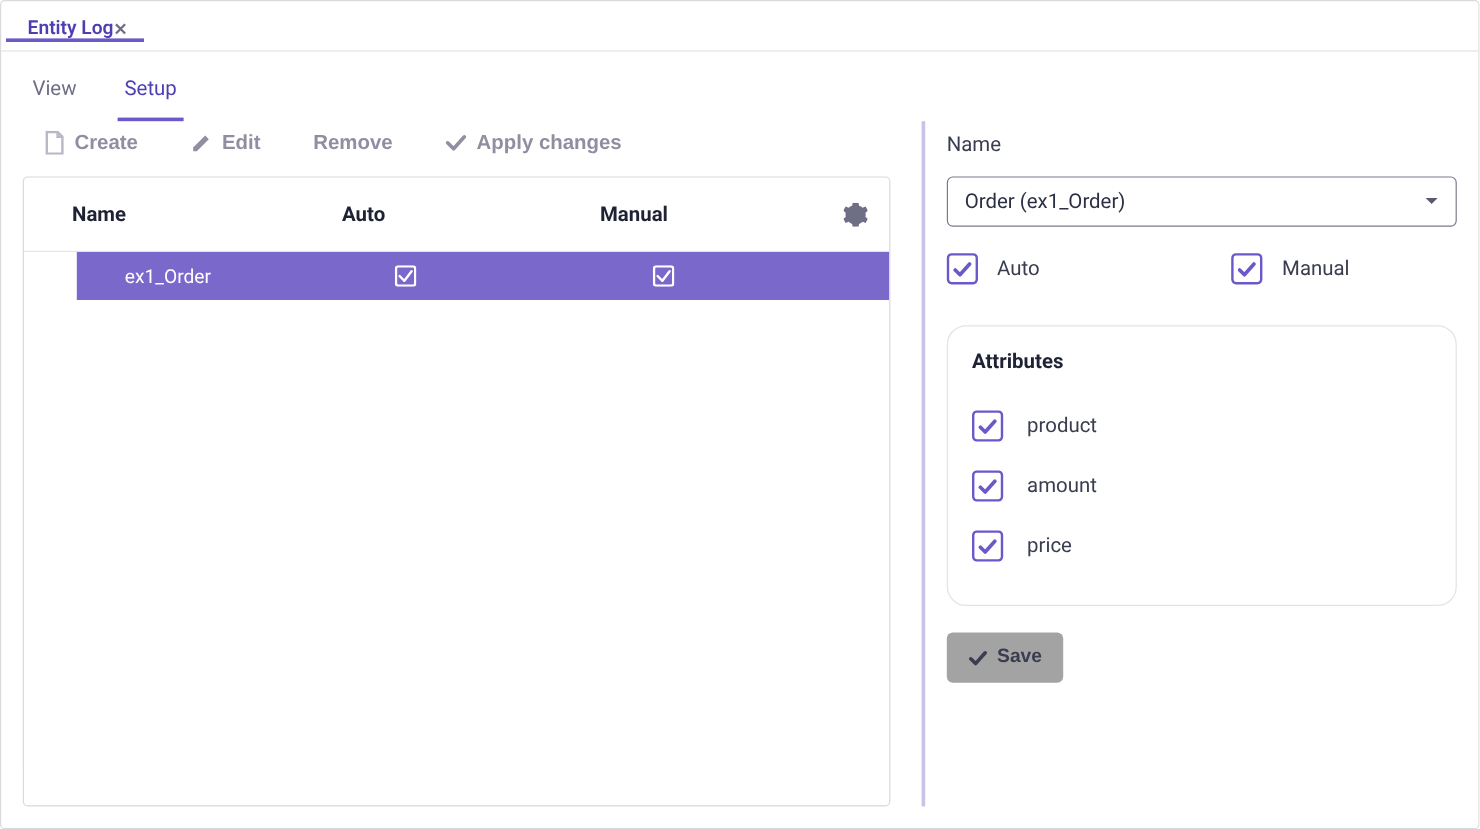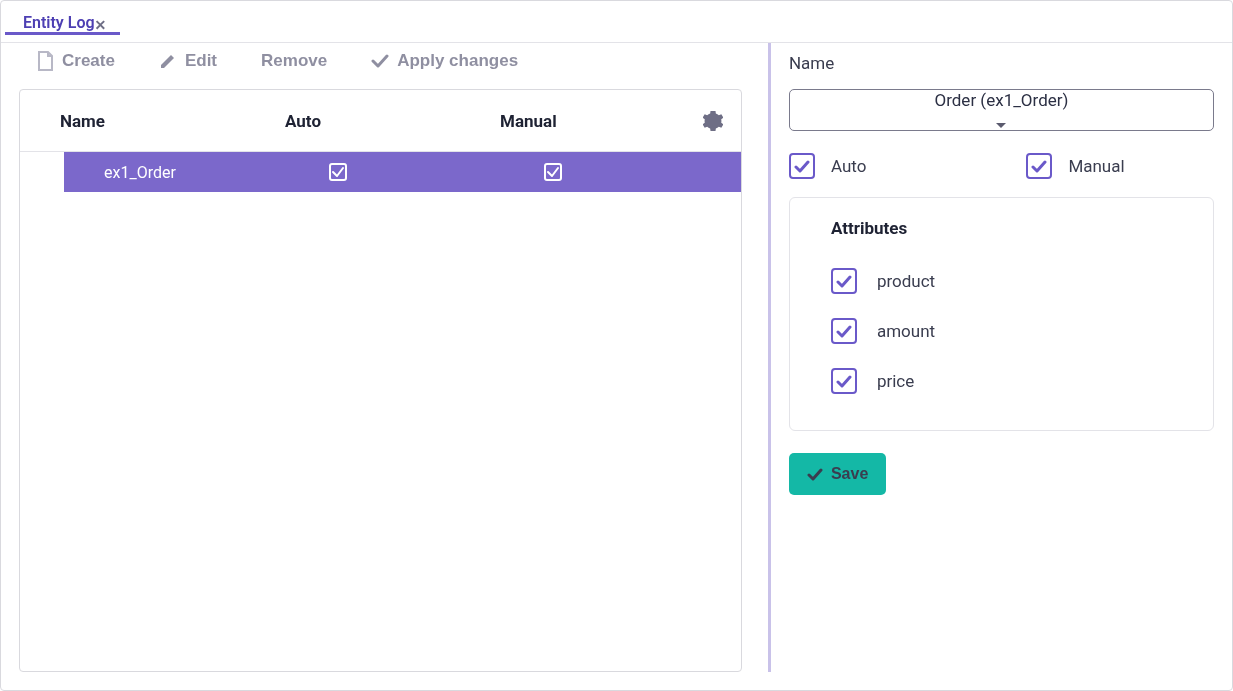--- a/index.html
+++ b/index.html
@@ -156,21 +156,20 @@
       border: 1px solid #7a7a8c;
       border-radius: 5px;
       display: flex;
       align-items: center;
       justify-content: space-between;
       padding: 0 14px;
       color: #2c3044;
       font-size: 17px;
       cursor: pointer;
       background: #fff;
-      flex-direction: column;
     }
     .select-caret { color: #5a5a6e; }
 
     .check-row {
       display: flex;
       align-items: center;
       gap: 52px;
       margin-top: 8px;
     }
     .check-unit {
@@ -187,23 +186,23 @@
       display: inline-flex;
       align-items: center;
       justify-content: center;
       color: #6a59c9;
     }
     .cbx.all { background: #e5e1f6; }
     .chk-label { font-size: 17px; color: #3a3d4f; }
 
     .attrs-box {
       border: 1px solid #e3e3e8;
-      border-radius: 6px;
-      padding: 20px 24px 24px 41px;
-      margin-top: 4px;
+      border-radius: 16px;
+      padding: 20px 24px 24px 20px;
+      margin-top: 20px;
     }
     .attrs-title {
       font-weight: 700;
       font-size: 17px;
       color: #1e2233;
       margin-bottom: 18px;
     }
     .attr-item {
       display: flex;
       align-items: center;
@@ -218,21 +217,21 @@
       margin-top: 8px;
     }
     .action-btn {
       display: inline-flex;
       align-items: center;
       gap: 8px;
       height: 42px;
       padding: 0 18px;
       border: none;
       border-radius: 5px;
-      background: #14b8a6;
+      background: #a3a3a3;
       color: #3a3d4f;
       font-size: 16px;
       font-weight: 600;
       cursor: pointer;
     }
     .action-btn .aicon { display: inline-flex; }
 
     svg { display: block; }
   </style>
 </head>
@@ -240,20 +239,28 @@
 
 <div class="outer">
 
   <div class="top-tabs-row">
     <div class="top-tab">
       <span>Entity Log</span>
       <span class="close-x">✕</span>
     </div>
   </div>
 
+  <div class="nav-tabs-row">
+    <div class="nav-tab">
+      <span>View</span>
+    </div>
+    <div class="nav-tab active">
+      <span>Setup</span>
+    </div>
+  </div>
 
   <div class="content-row">
 
     <div class="left-pane">
       <div class="toolbar">
 
         <button class="toolbar-btn">
           <span class="ticon">
             <svg width="17" height="20" viewBox="0 0 17 20" fill="none" stroke="#b8b8c6" stroke-width="2">
               <path d="M2 1 H11 L15 5 V19 H2 Z"></path>

